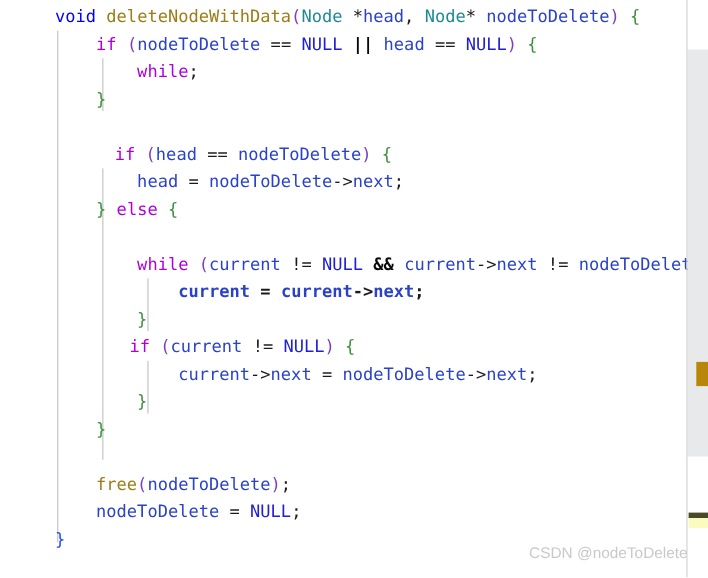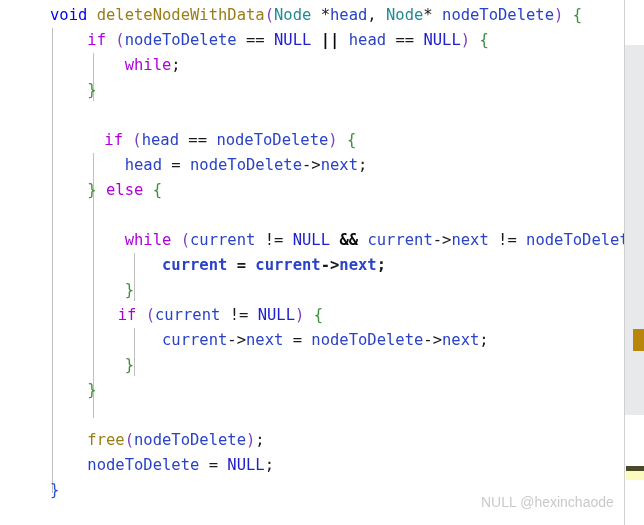--- a/index.html
+++ b/index.html
@@ -146,15 +146,15 @@
 
   <div id="minimap-panel" style="left:625px; top:45px; width:19px; height:370px;"></div>
 
   <div id="minimap-divider" style="left:624px; top:0px; width:1px; height:525px;"></div>
 
   <div id="scroll-thumb" style="left:633px; top:329px; width:11px; height:22px;"></div>
 
   <div id="marker-dark" style="left:626px; top:466px; width:18px; height:5px;"></div>
   <div id="marker-light" style="left:626px; top:471px; width:18px; height:9px;"></div>
 
-  <div id="watermark" style="left:481px; top:494px;">NULL @hexinchaode</div>
+  <div id="watermark" style="left:481px; top:494px;">CSDN @nodeToDelete</div>
 
 </div>
 
 </body></html>

